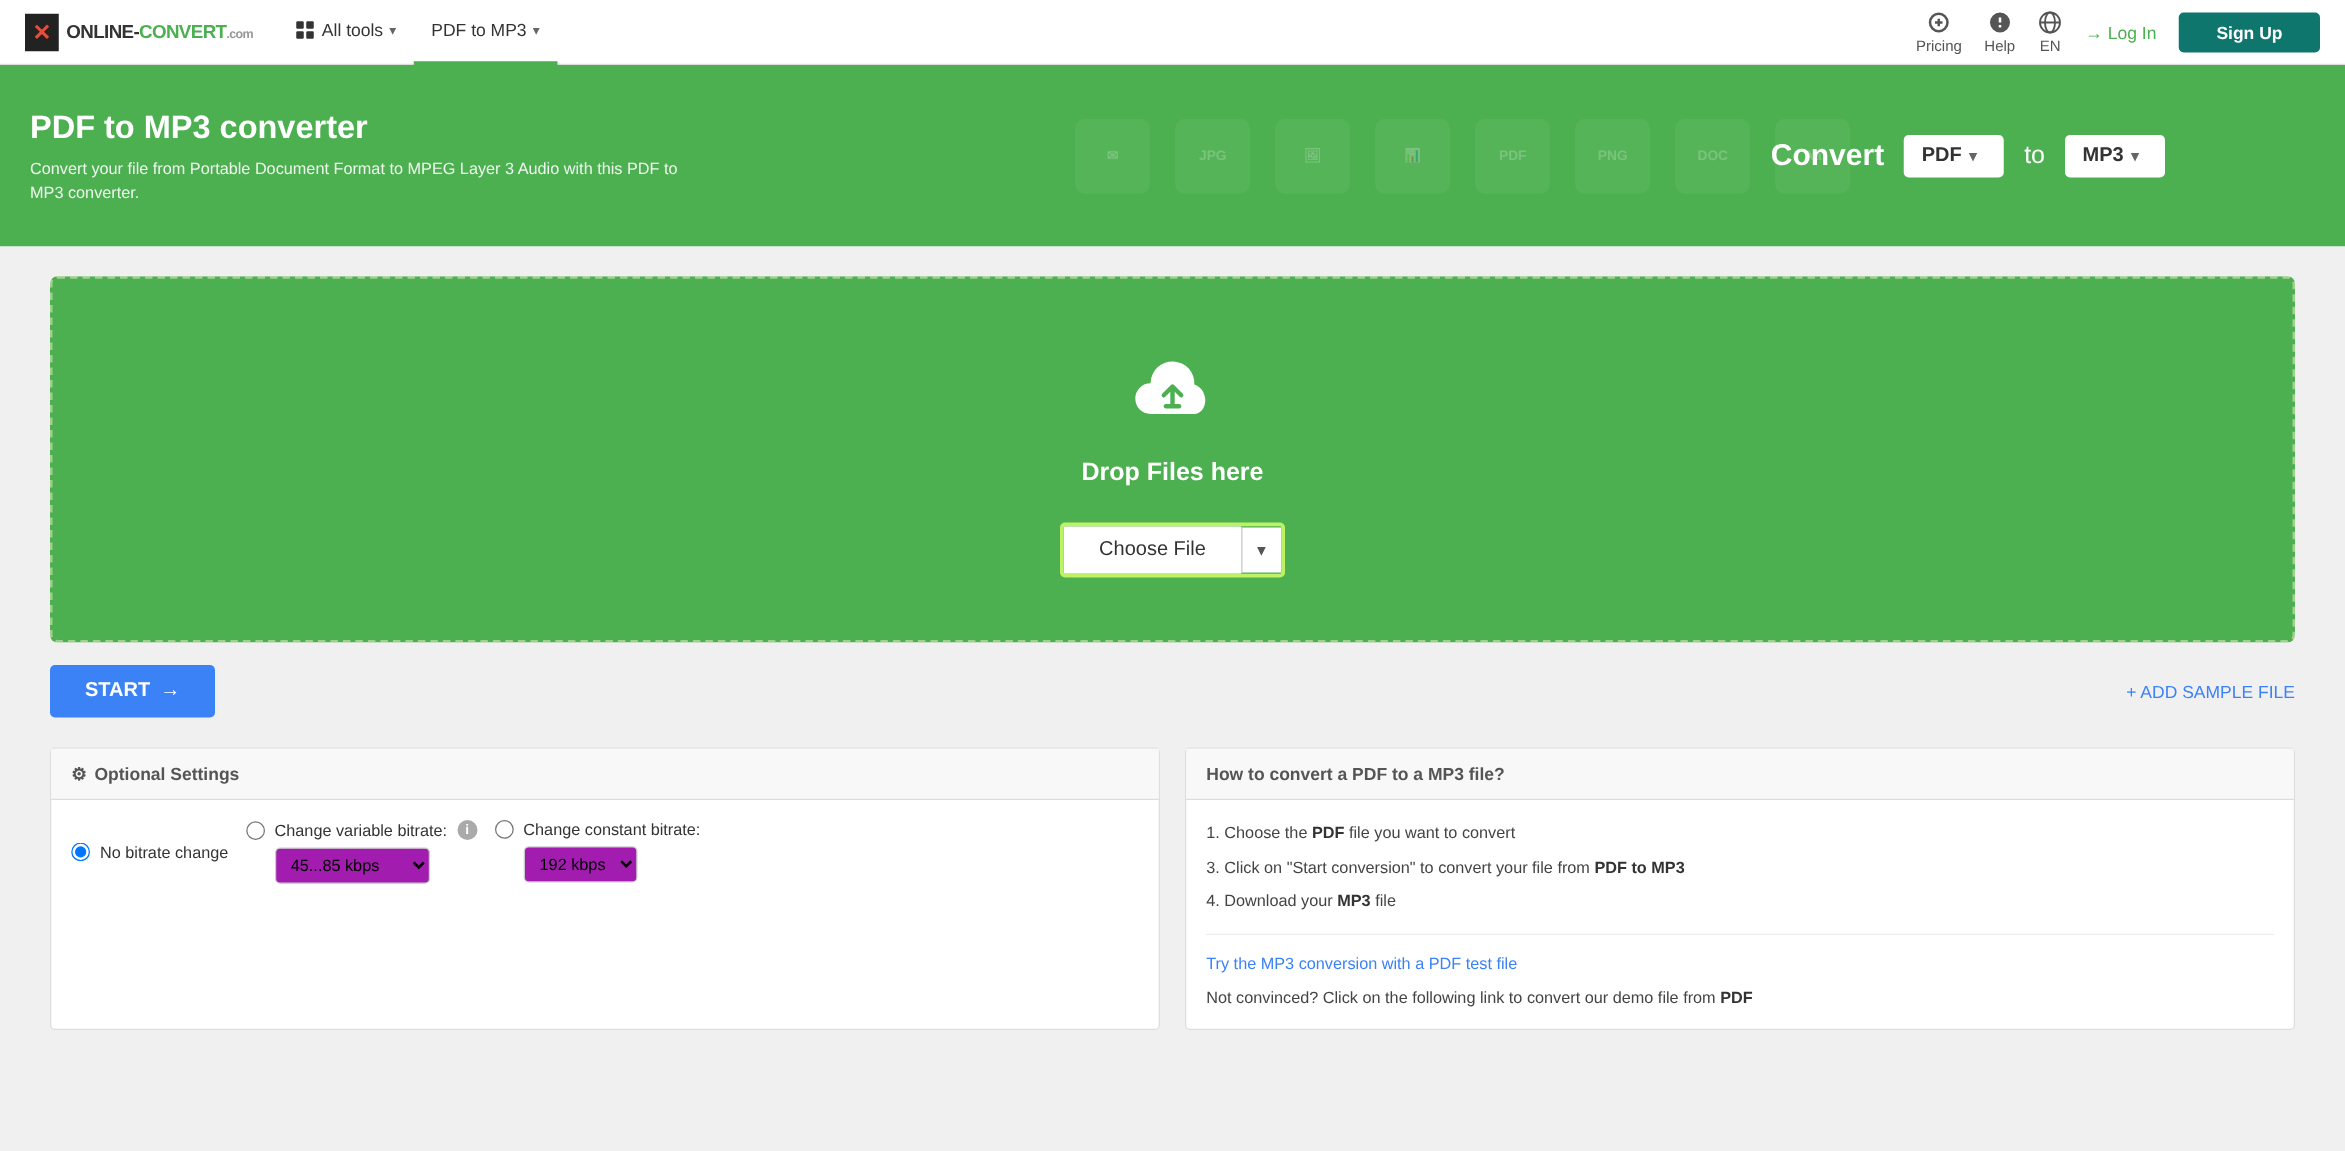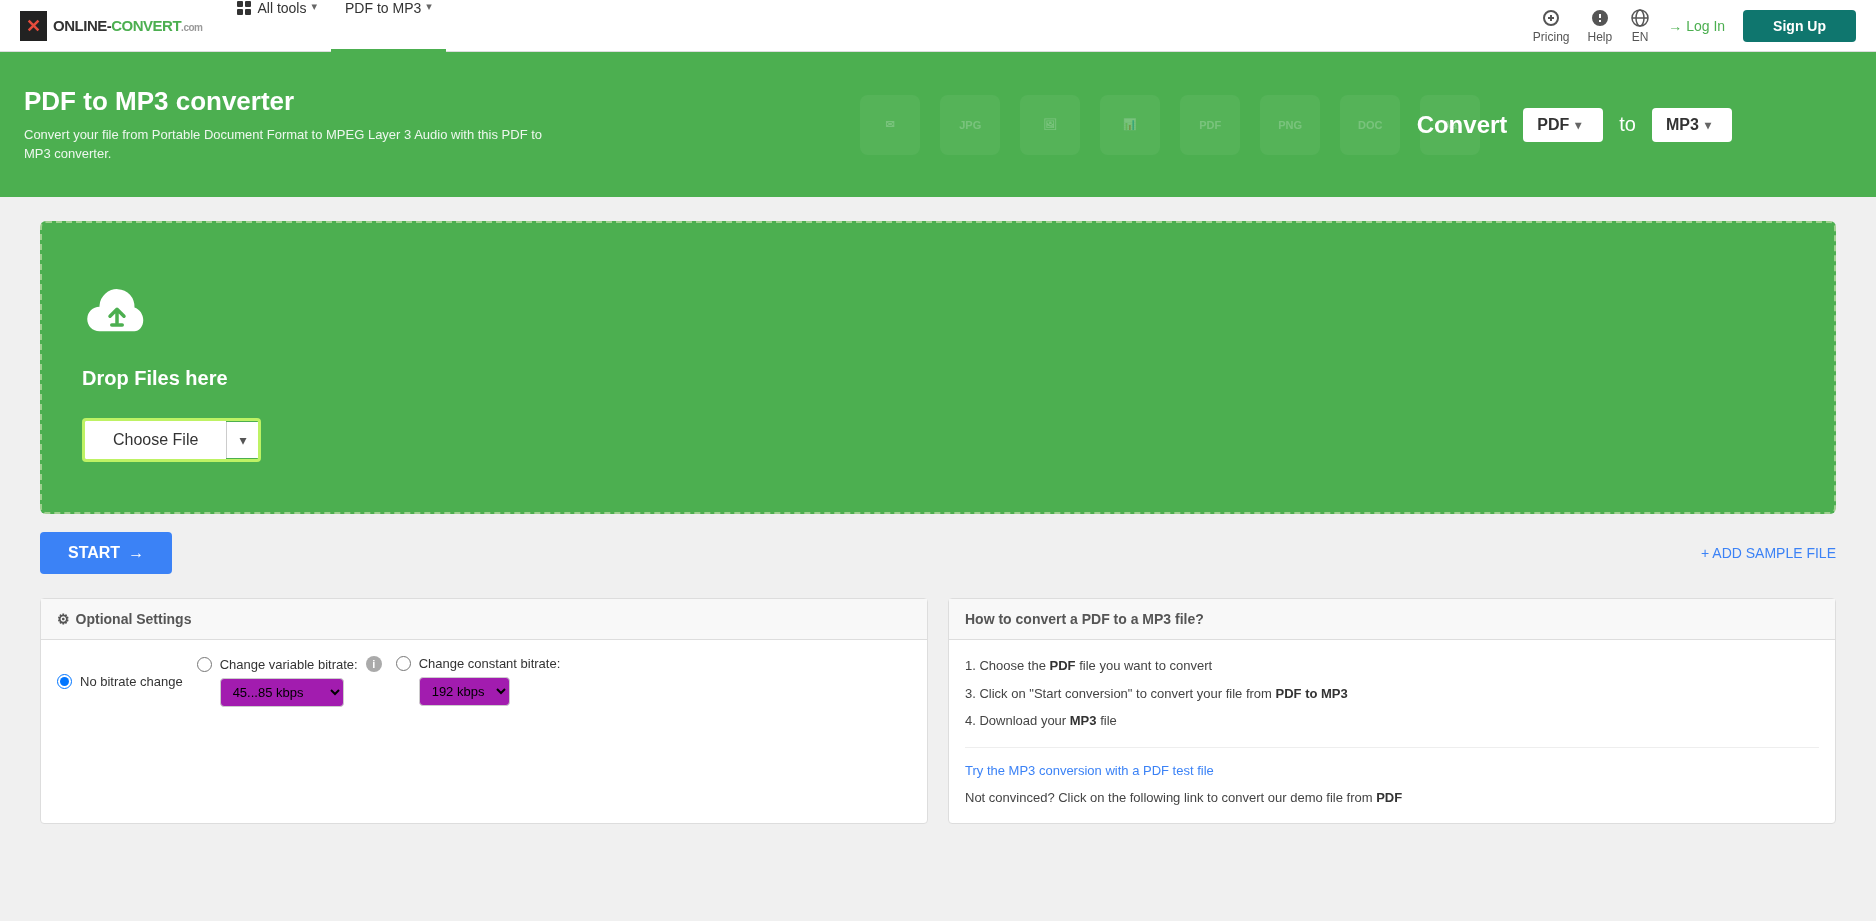--- a/index.html
+++ b/index.html
@@ -38,20 +38,21 @@
     }
     .logo-text {
       font-weight: bold;
       font-size: 15px;
       color: #333;
       letter-spacing: -0.5px;
     }
     .logo-text span { color: #4caf50; }
     .nav-item {
       display: flex;
+      align-items: center;
       padding: 0 14px;
       height: 52px;
       cursor: pointer;
       font-size: 14px;
       color: #333;
       border-bottom: 3px solid transparent;
       user-select: none;
     }
     .nav-item .chevron { margin-left: 5px; font-size: 11px; color: #666; }
     .nav-spacer { flex: 1; }
@@ -164,21 +165,21 @@
       border: 2px dashed #a0d090;
       border-radius: 6px;
       background: #4caf50;
       padding: 20px;
       margin-bottom: 18px;
     }
     .upload-inner {
       background: #4caf50;
       display: flex;
       flex-direction: column;
-      align-items: flex-start;
+      align-items: center;
       padding: 40px 20px 30px;
     }
     .upload-icon {
       width: 70px;
       height: 70px;
       margin-bottom: 14px;
     }
     .drop-text {
       color: #fff;
       font-size: 20px;

